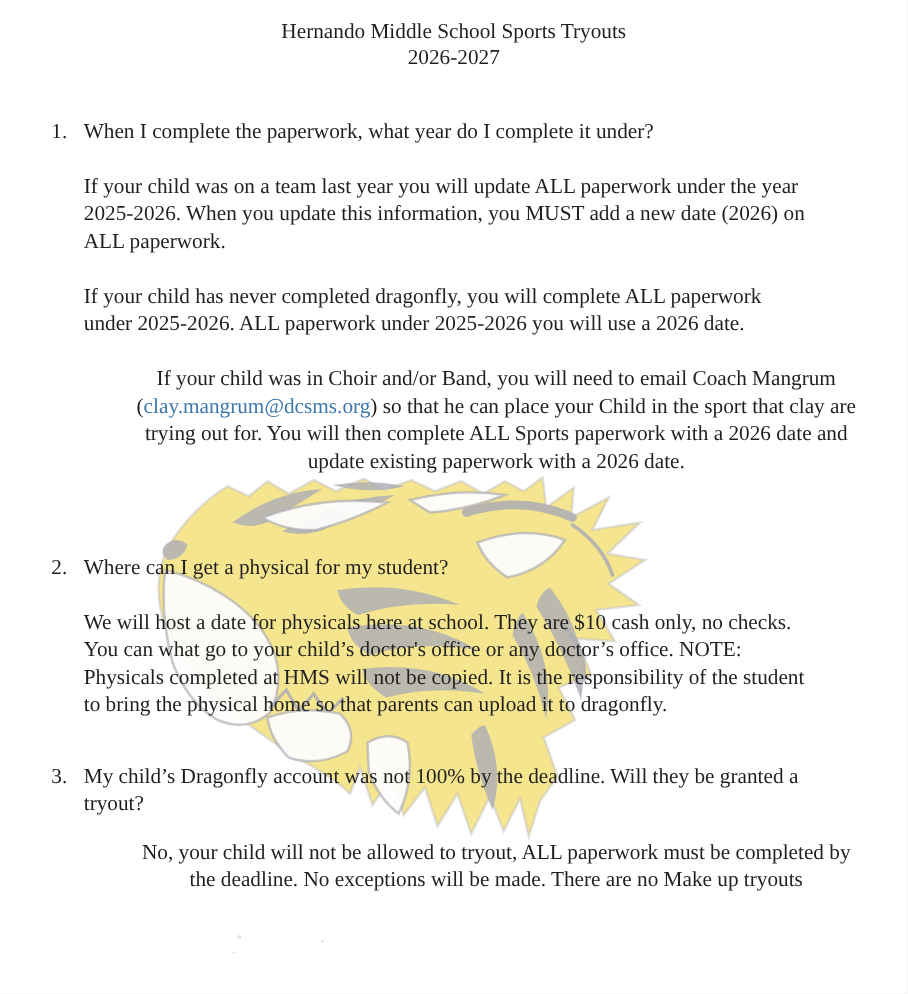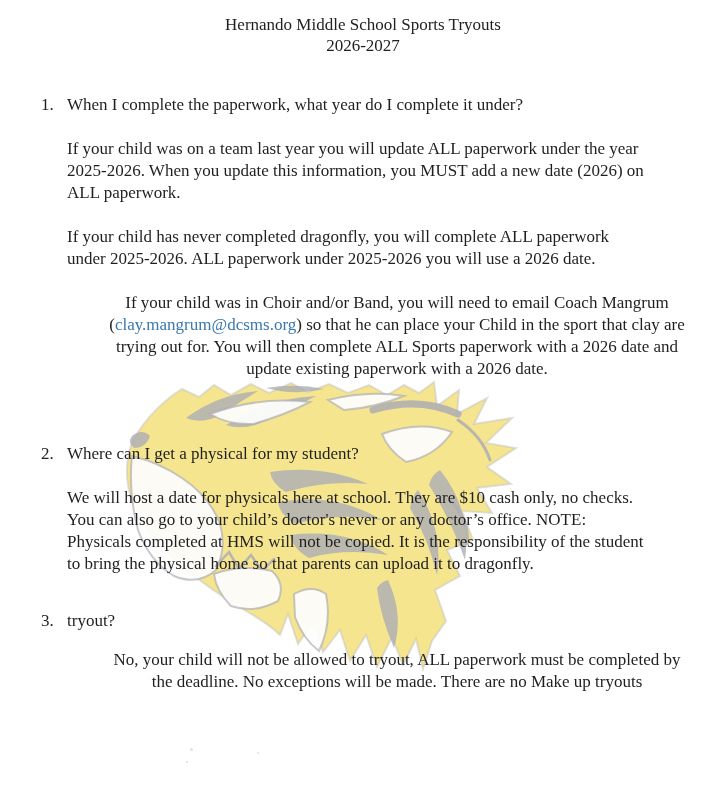--- a/index.html
+++ b/index.html
@@ -130,30 +130,31 @@
       </div>
     </div>
 
     <div>
       <div class="q-row mt-q2">
         <span class="q-num">2.</span>
         <span class="q-text">Where can I get a physical for my student?</span>
       </div>
       <div class="para">
         <div class="line">We will host a date for physicals here at school. They are $10 cash only, no checks.</div>
-        <div class="line">You can also go to your child’s doctor's never or any doctor’s office. NOTE:</div>
+        <div class="line">You can what go to your child’s doctor's office or any doctor’s office. NOTE:</div>
         <div class="line">Physicals completed at HMS will not be copied. It is the responsibility of the student</div>
         <div class="line">to bring the physical home so that parents can upload it to dragonfly.</div>
       </div>
     </div>
 
     <div>
       <div class="q-row mt-q3">
         <span class="q-num">3.</span>
         <span class="q-text">
+          <div class="line">My child’s Dragonfly account was not 100% by the deadline. Will they be granted a</div>
           <div class="line">tryout?</div>
         </span>
       </div>
       <div class="para mt-a3">
         <div class="line">No, your child will not be allowed to tryout, ALL paperwork must be completed by</div>
         <div class="line">the deadline. No exceptions will be made. There are no Make up tryouts</div>
       </div>
     </div>
 
   </div>

